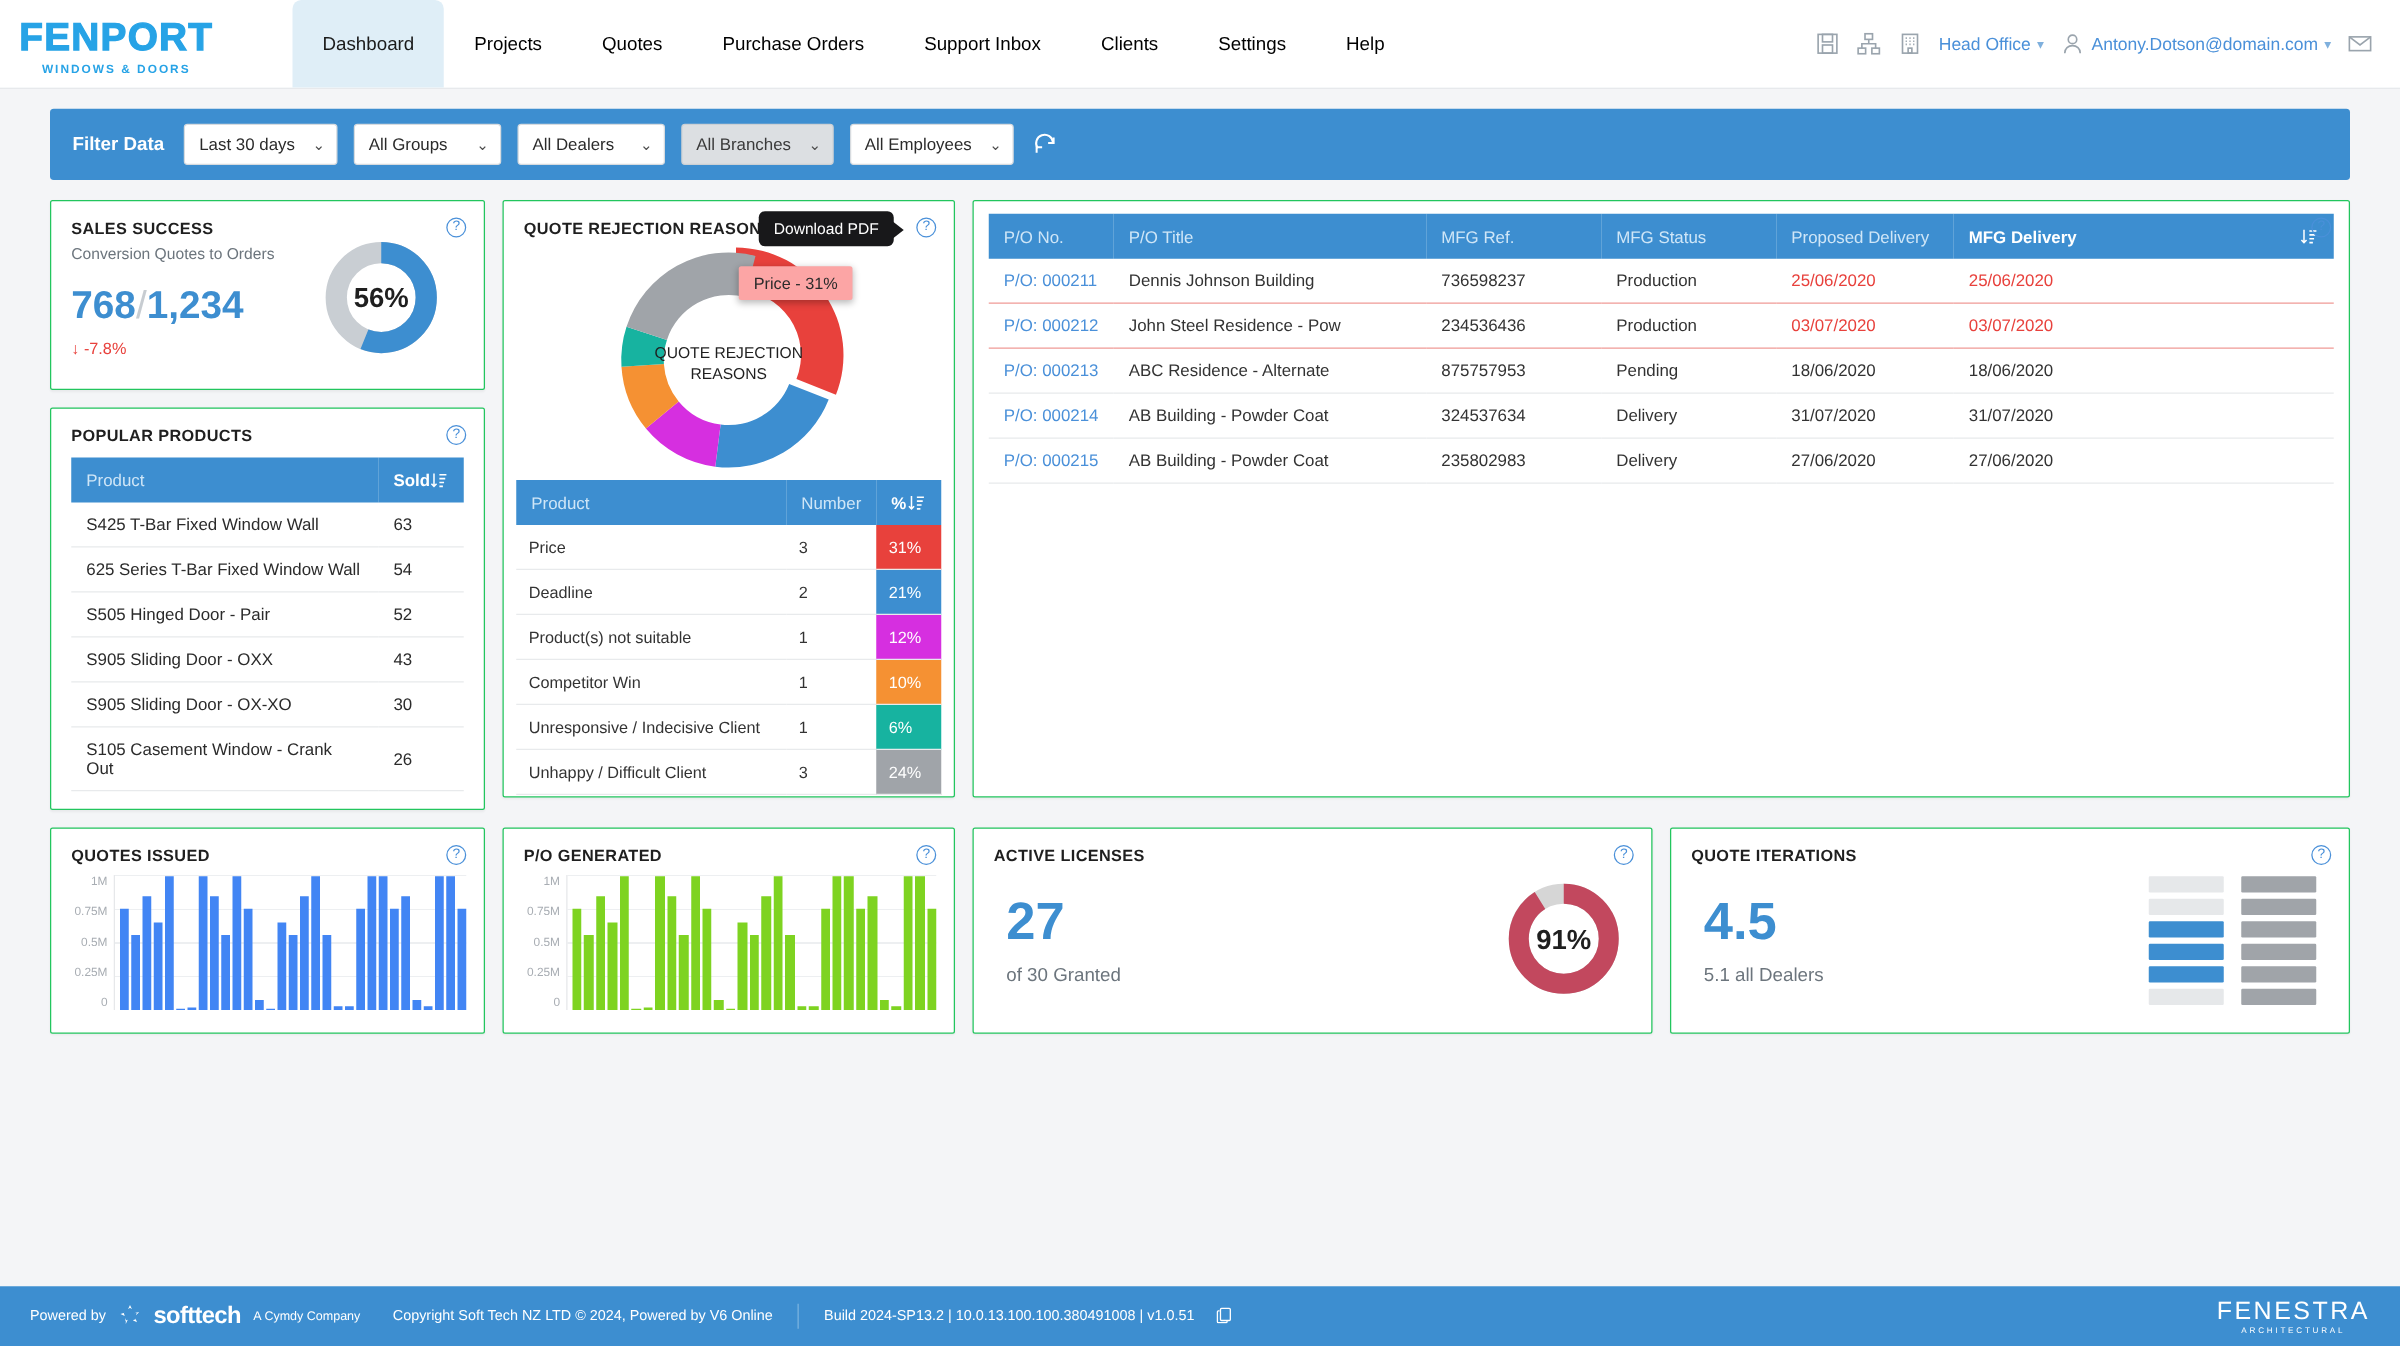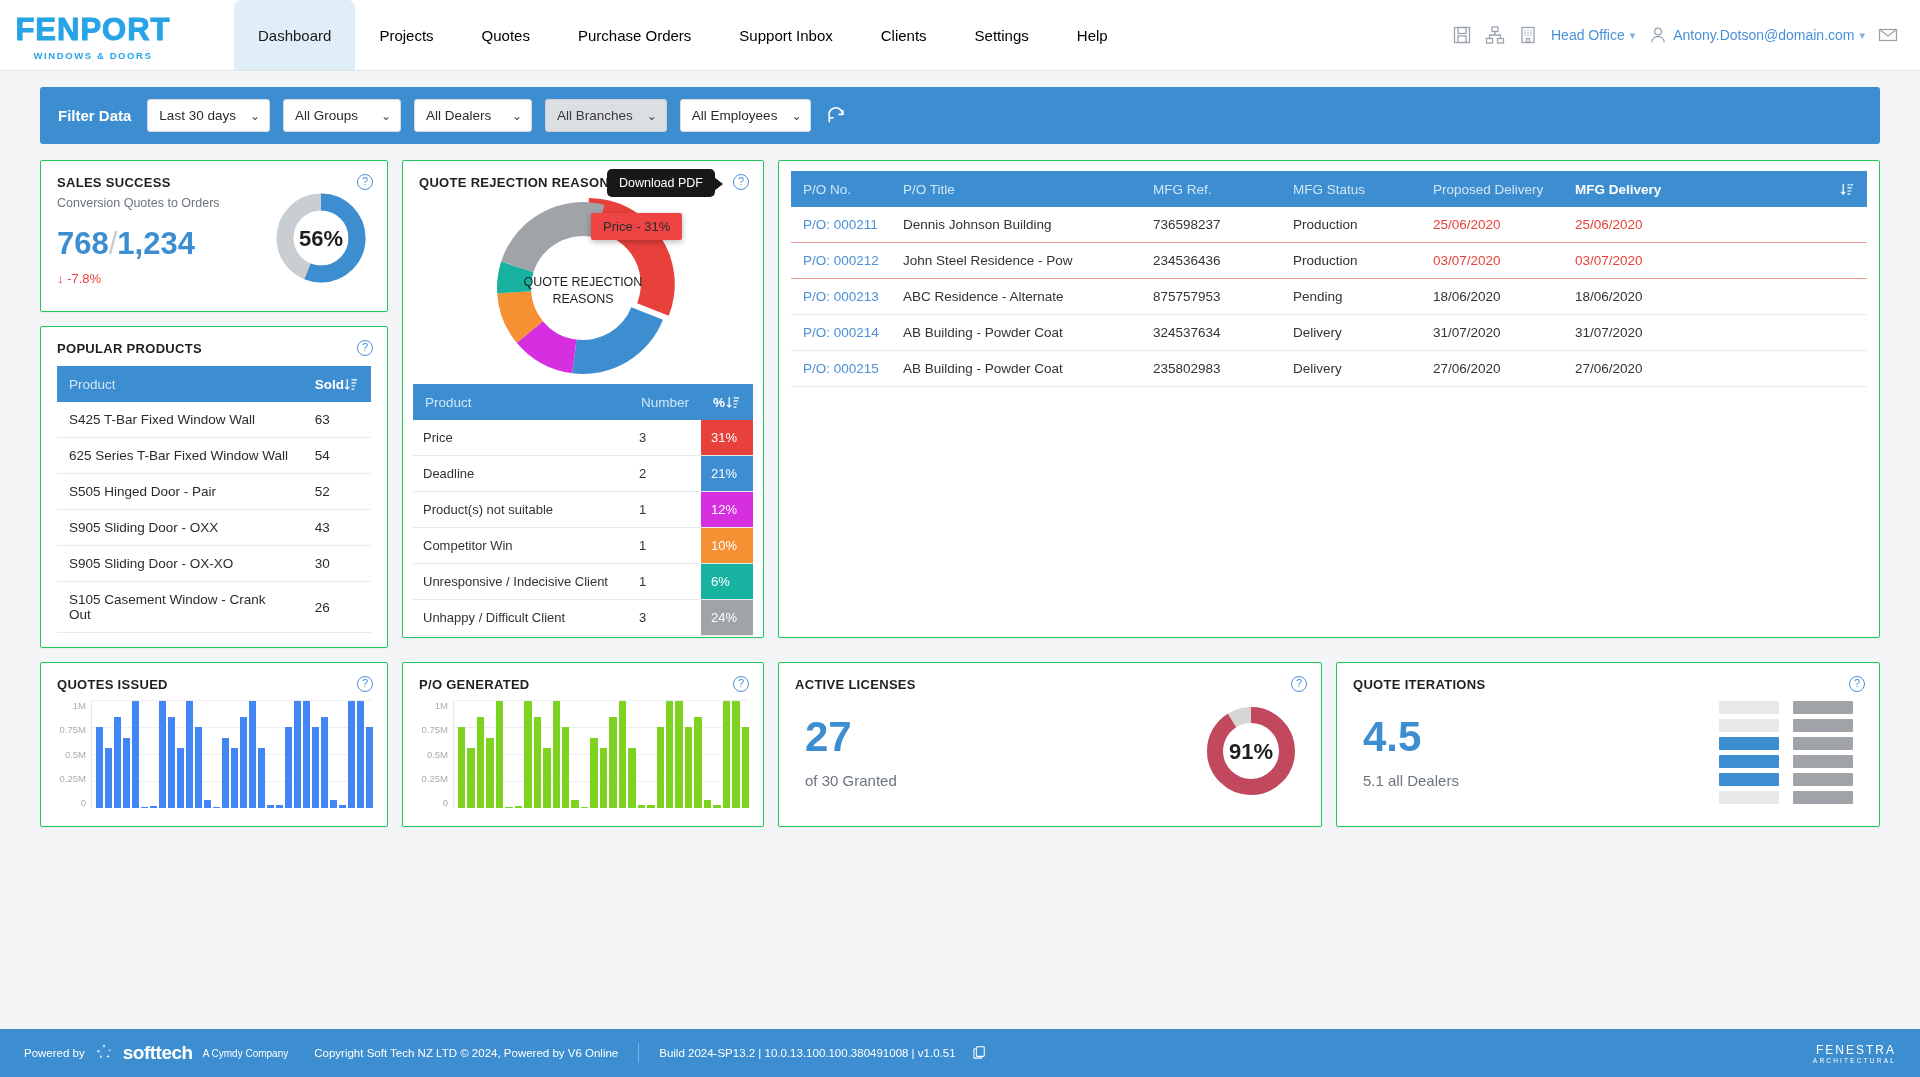--- a/index.html
+++ b/index.html
@@ -96,21 +96,21 @@
     border: 1.3px solid #4a90d9; border-radius: 50%; color: #4a90d9;
     font-size: 11px; line-height: 13px; text-align: center; cursor: pointer;
   }
 
   
   .sales-card { height: 152px; }
   .sales-sub { font-size: 12.5px; color: #6c757d; padding: 6px 16px 0 16px; }
   .sales-big { font-size: 31px; font-weight: bold; padding: 16px 0 0 16px; color: #3d8ed0; }
   .sales-big .slash { color: #c7ccd1; font-weight: 400; }
   .sales-delta { padding: 9px 0 0 16px; font-size: 13px; color: #e8413c; }
-  .donut-sales { position: absolute; right: 16px; top: 27px; }
+  .donut-sales { position: absolute; right: 32px; top: 27px; }
 
   
   table { width: 100%; border-collapse: collapse; }
   .tbl-head th {
     background: #3d8ed0; color: #cfe6f7; font-weight: normal;
     font-size: 13.5px; text-align: left; padding: 9px 12px; height: 36px;
   }
   .tbl-head th.active { color: #ffffff; font-weight: 600; }
   .tbl-body td {
     font-size: 13.5px; color: #2b2b2b; padding: 10px 12px;
@@ -130,21 +130,21 @@
   .tooltip-black {
     position: absolute; background: #18181a; color: #fff; font-size: 12.5px;
     padding: 7px 12px; border-radius: 5px; white-space: nowrap;
   }
   .tooltip-black:after {
     content: ""; position: absolute; right: -8px; top: 8px;
     border-top: 7px solid transparent; border-bottom: 7px solid transparent;
     border-left: 9px solid #18181a;
   }
   .tooltip-white {
-    position: absolute; background: #ef4444; color: #2b2b2b; font-size: 13px;
+    position: absolute; background: #fca5a5; color: #2b2b2b; font-size: 13px;
     padding: 6px 12px; box-shadow: 0 2px 6px rgba(0,0,0,.28); border-radius: 2px;
   }
 
   
   .dp-card { height: 478px; }
   .dp-wrap { padding: 10px 12px; }
   .dp-tbl td { font-size: 13.5px; padding: 10px 12px; border-bottom: 1px solid #e8eaec; }
   .dp-tbl tr.warn td { border-bottom: 1px solid #ef9a96; }
   .dp-link { color: #4a90d9; cursor: pointer; }
   .red { color: #e8413c; }
@@ -175,21 +175,21 @@
 
   
   .footer {
     position: absolute; left: 0; right: 0; bottom: 0; height: 48px;
     background: #3d8ed0; color: #fff; display: flex; align-items: center;
     padding: 0 24px; font-size: 11.5px; gap: 10px;
   }
   .f-sep { width: 1px; height: 20px; background: #7bb4e0; margin: 0 10px; }
   .softtech { font-size: 19px; font-weight: bold; letter-spacing: -.5px; }
   .fenestra { margin-left: auto; text-align: center; color: #fff; }
-  .fenestra-main { font-size: 12px; letter-spacing: 2px; text-align: right; }
+  .fenestra-main { font-size: 20px; letter-spacing: 2px; }
   .fenestra-sub { font-size: 6.5px; letter-spacing: 2.2px; }
 </style>
 </head>
 <body>
 
 <div class="header">
   <div class="logo-wrap">
     <div class="logo-main">FENPORT</div>
     <div class="logo-sub">WINDOWS &amp; DOORS</div>
   </div>

